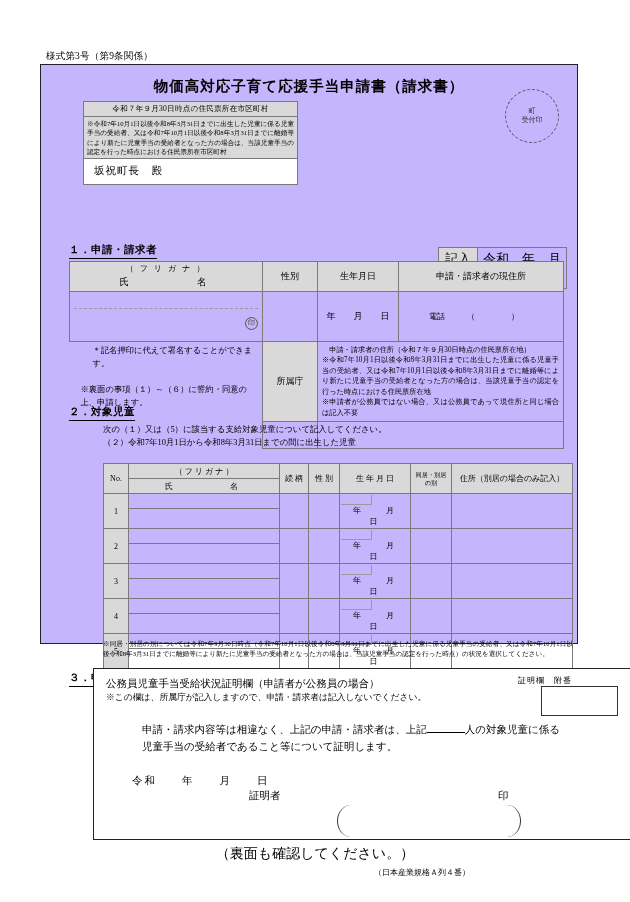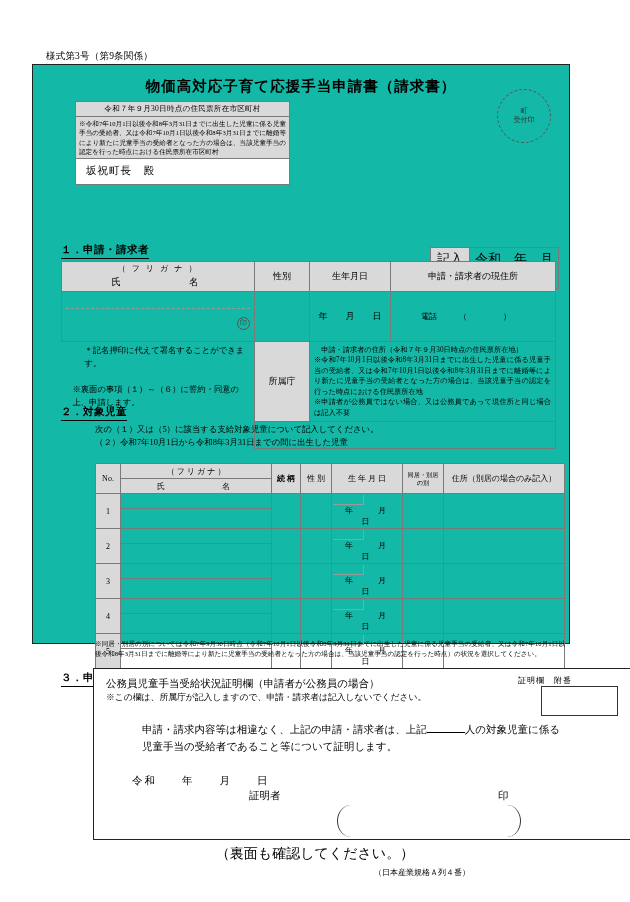--- a/index.html
+++ b/index.html
@@ -8,22 +8,22 @@
     font-family:"Liberation Serif","DejaVu Serif",serif;
     color:#000;-webkit-font-smoothing:none;
   }
   .page{position:relative;width:516px;height:902px;box-sizing:border-box;}
 
   
   .formno{position:absolute;left:46px;top:50px;font-size:9.5px;letter-spacing:.2px;}
 
   
   .frame{
-    position:absolute;left:32px;top:64px;width:538px;height:580px;
-    border:1.4px solid #222;box-sizing:border-box;background:#14b8a6;
+    position:absolute;left:40px;top:64px;width:538px;height:580px;
+    border:1.4px solid #222;box-sizing:border-box;background:#c4b5fd;
   }
 
   
   .title{
     position:absolute;left:0;top:12px;width:100%;text-align:center;
     font-size:14.5px;font-weight:bold;letter-spacing:1px;
   }
 
   
   .stamp{
@@ -208,21 +208,21 @@
     <div class="s2lines">
       <div>次の（１）又は（5）に該当する支給対象児童について記入してください。</div>
       <div>（２）令和7年10月1日から令和8年3月31日までの間に出生した児童</div>
     </div>
 
     <table class="t2">
       <tbody>
           <tr>
         <td class="gray hdr" style="width:22px;" rowspan="2">No.</td>
         <td class="gray hdr" style="width:148px;">（ フ リ ガ ナ ）</td>
-        <td class="gray hdr" style="width:26px;font-weight:bold;" rowspan="2">続 柄</td>
+        <td class="gray hdr" style="width:26px;" rowspan="2">続 柄</td>
         <td class="gray hdr" style="width:28px;" rowspan="2">性 別</td>
         <td class="gray hdr" style="width:68px;" rowspan="2">生 年 月 日</td>
         <td class="gray hdr" style="width:38px;font-size:6.2px;line-height:1.25;white-space:pre-line;" rowspan="2">同居・別居
 の別</td>
         <td class="gray hdr" rowspan="2">住所（別居の場合のみ記入）</td>
       </tr>
       <tr>
         <td class="gray hdr" style="letter-spacing:5px;border-top:1px dashed #999;">氏　　　　名</td>
       </tr>
 

